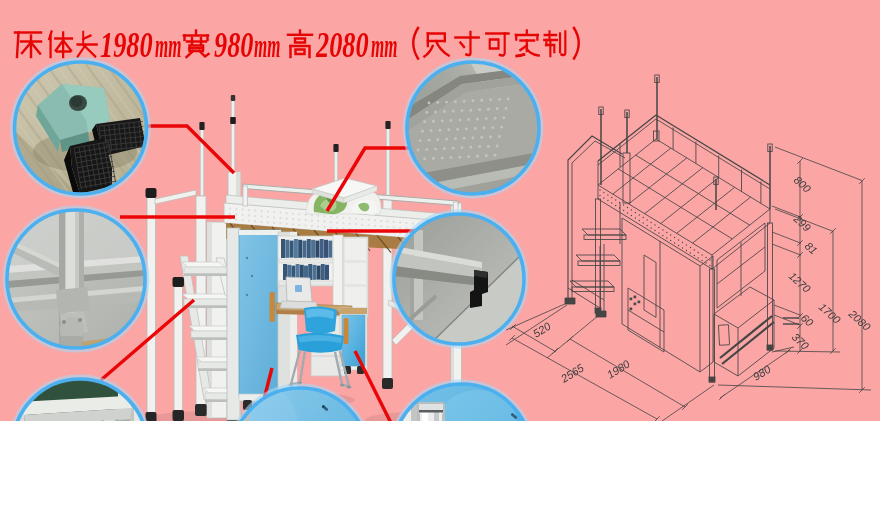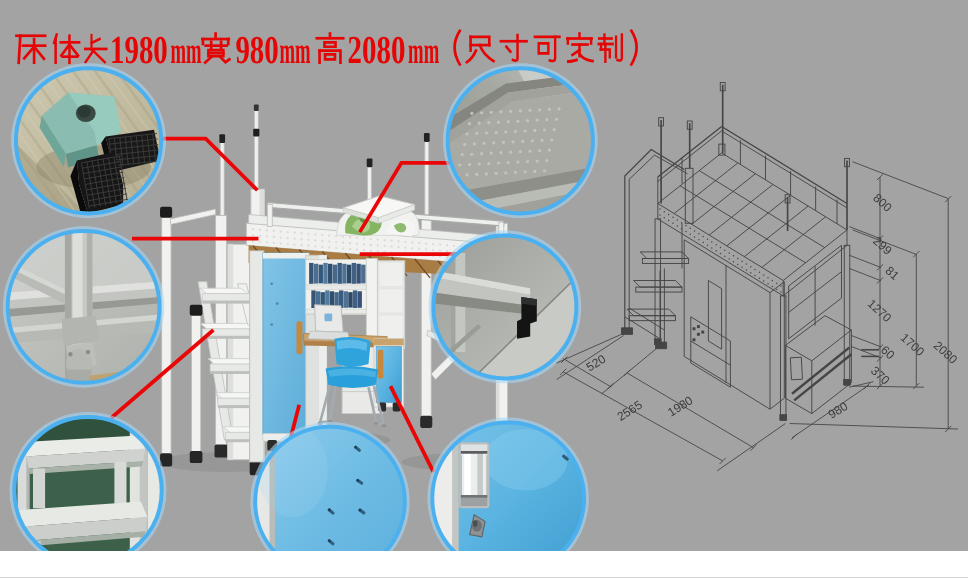--- a/index.html
+++ b/index.html
@@ -1,17 +1,17 @@
 <!DOCTYPE html>
 <html><head>
 <meta charset="utf-8">
 <style>
 html,body{margin:0;padding:0;background:#fff;}
-#stage{position:relative;width:880px;height:501px;background:#a3a3a3;overflow:hidden;
-font-family:"Liberation Sans",sans-serif;}
+#stage{position:relative;width:880px;height:421px;background:#fca5a5;overflow:hidden;
+font-family:"Liberation Sans",sans-serif;font-style:italic;}
 </style>
 </head>
 <body>
 <div id="stage">
 <svg width="880" height="525" viewBox="0 0 880 525">
 <defs>
 <linearGradient id="doorB" x1="0" y1="0" x2="1" y2="1">
  <stop offset="0" stop-color="#82c4e7"></stop>
           <stop offset="1" stop-color="#5dadd8"></stop>
 </linearGradient>

